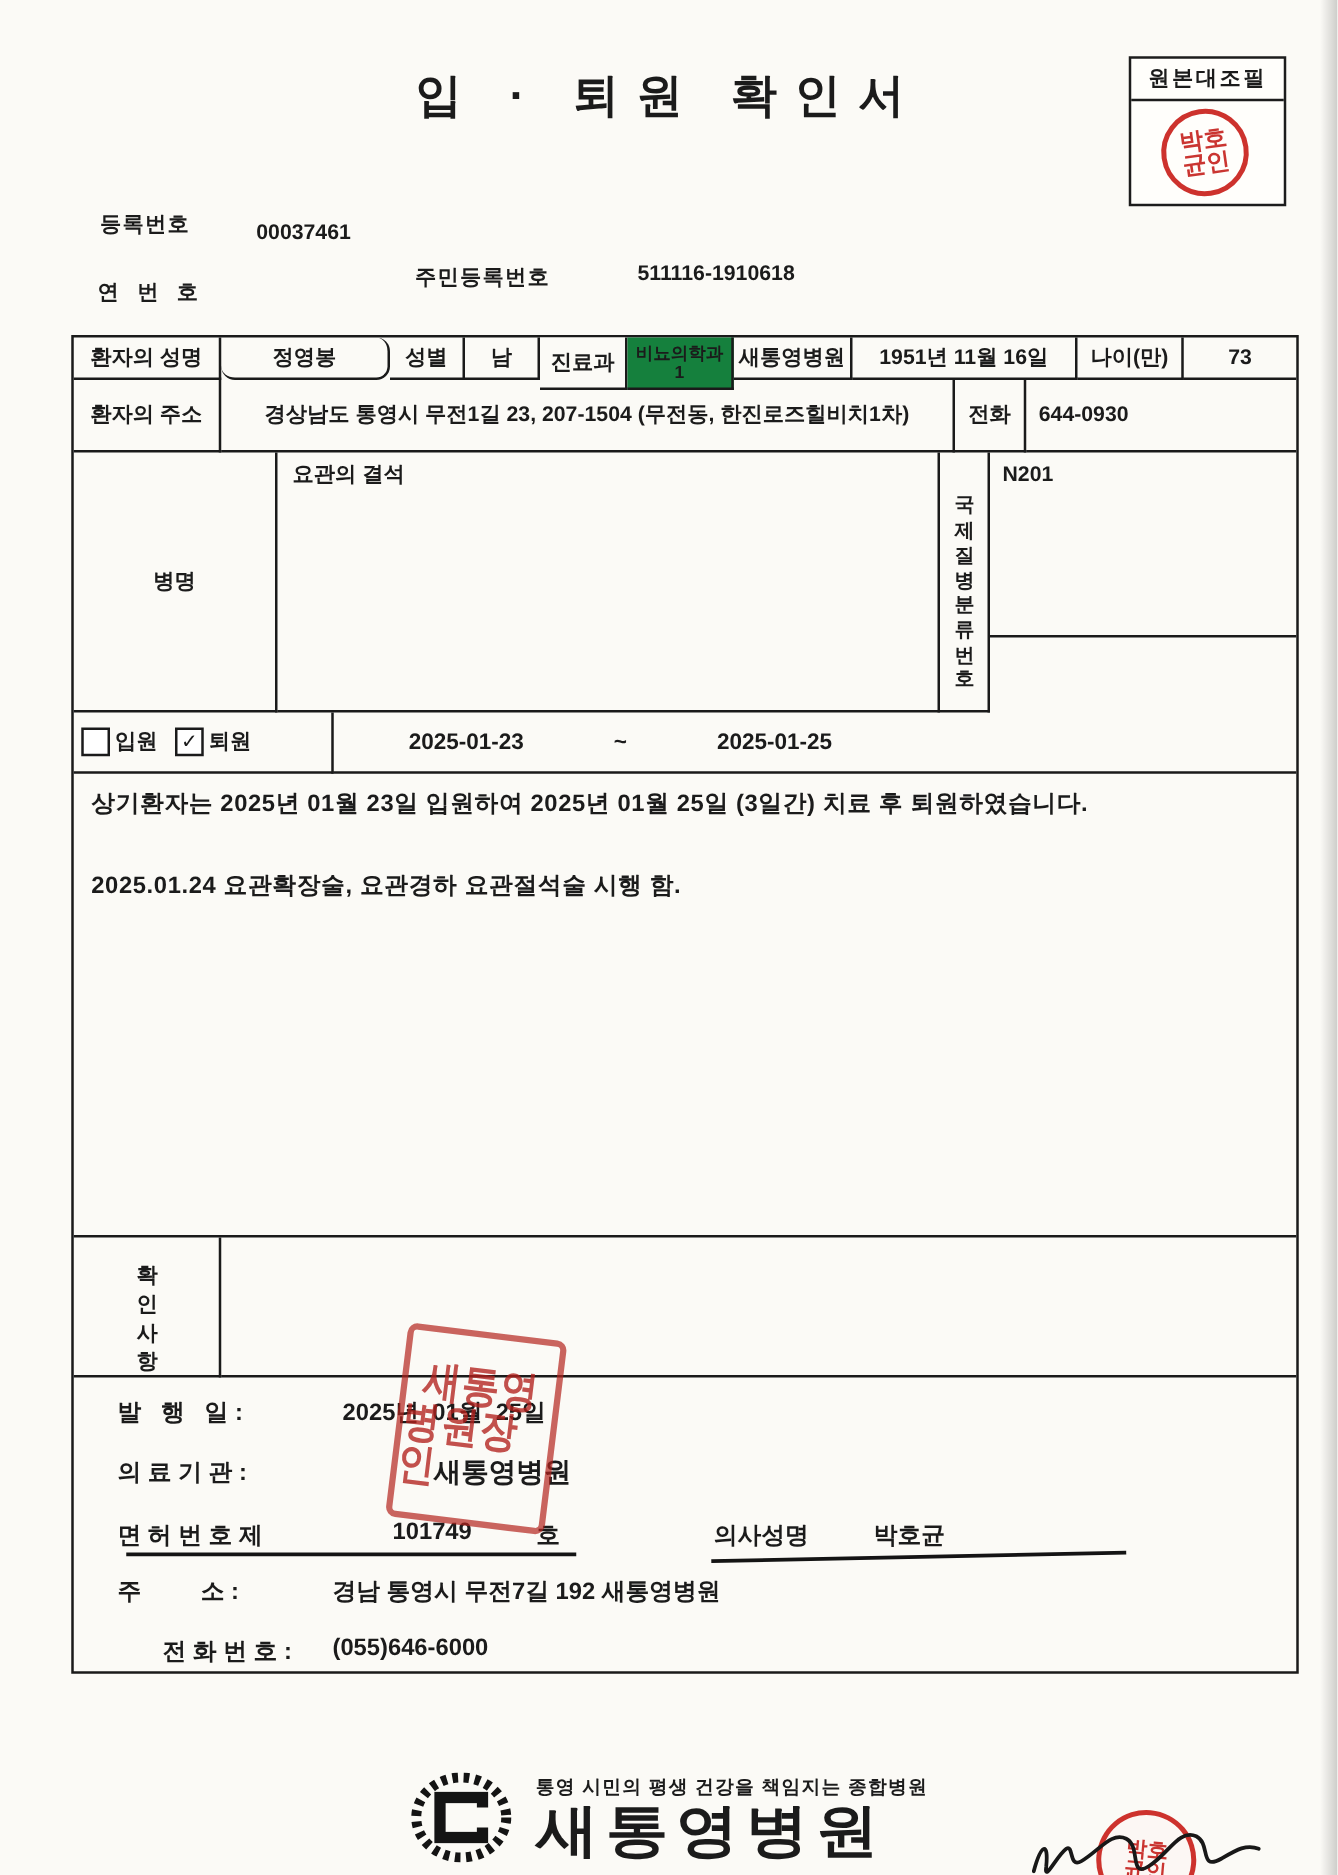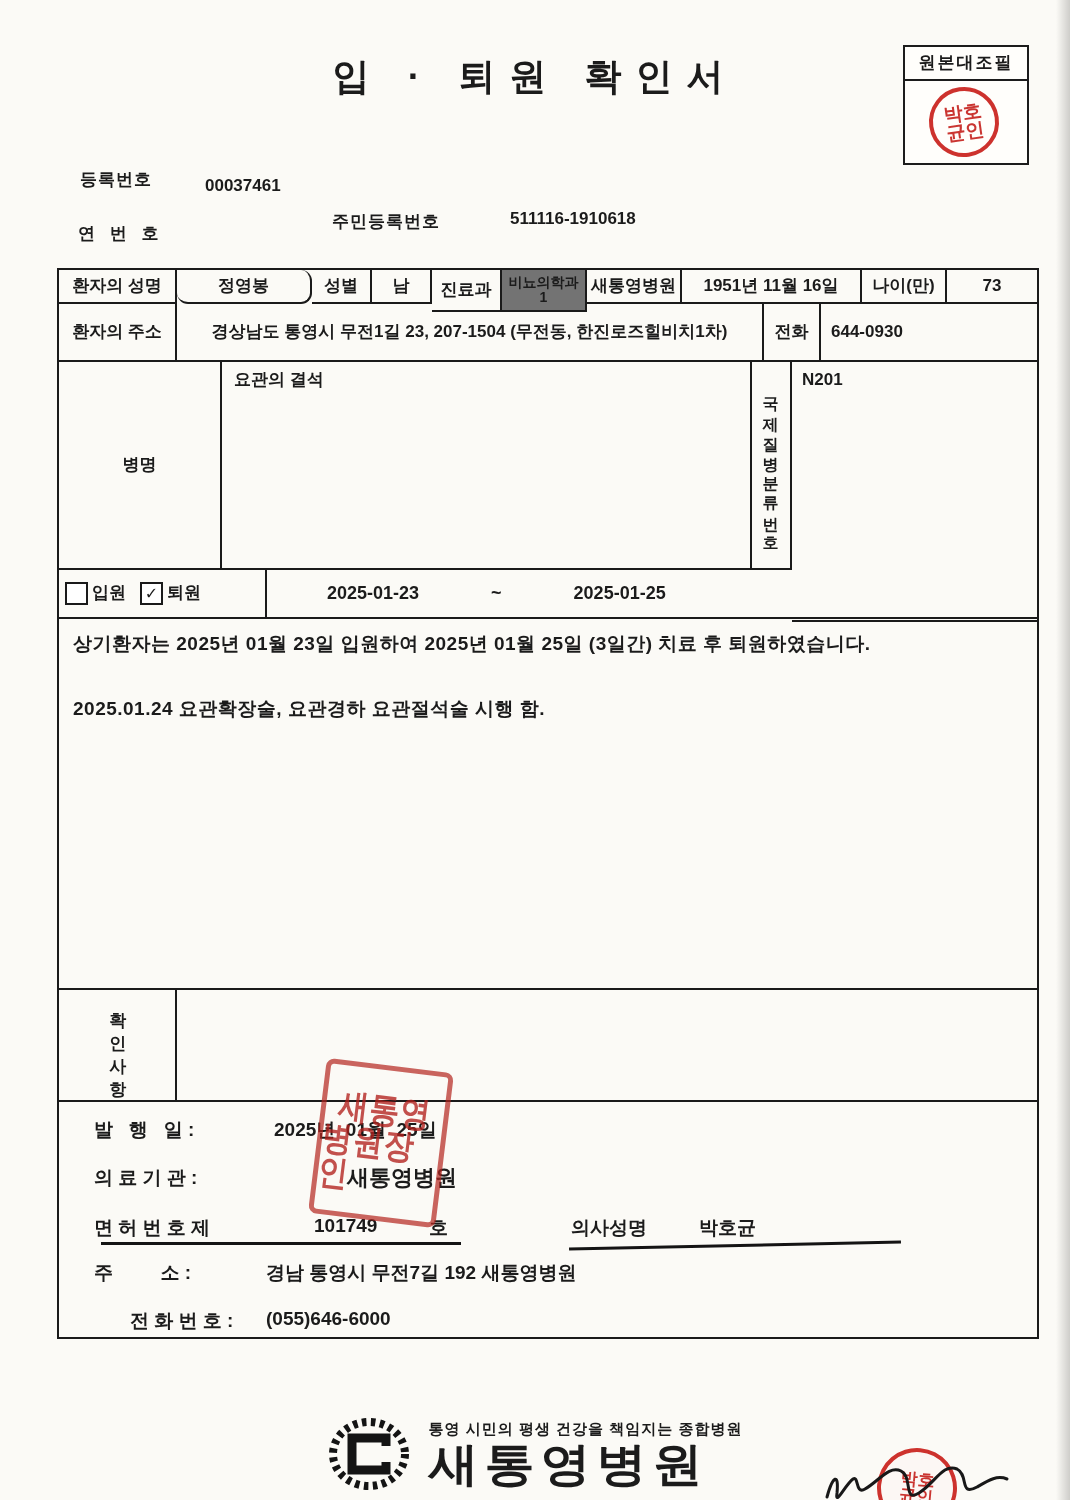--- a/index.html
+++ b/index.html
@@ -69,40 +69,40 @@
 <div class="abs meta-lab" style="left:332px;top:210px;">주민등록번호</div>
 <div class="abs meta-val" style="left:510px;top:209px;">511116-1910618</div>
 
 <div class="abs main-box">
 
   <div class="cell br bb" style="left:0;top:0;width:118px;height:34px;">환자의 성명</div>
   <div class="cell br bb" style="left:118px;top:0;width:135px;height:34px;border-radius:11px;">정영봉</div>
   <div class="cell br bb" style="left:253px;top:0;width:60px;height:34px;">성별</div>
   <div class="cell br bb" style="left:313px;top:0;width:60px;height:34px;">남</div>
   <div class="cell br bb" style="left:373px;top:0;width:70px;height:42px;background:#fbfaf6;z-index:2;">진료과</div>
-  <div class="cell br bb" style="left:443px;top:0;width:85px;height:42px;font-size:14px;background:#737373;z-index:2;flex-direction:column;line-height:1.05;">
+  <div class="cell br bb" style="left:443px;top:0;width:85px;height:42px;font-size:14px;background:#15803d;z-index:2;flex-direction:column;line-height:1.05;">
     <span>비뇨의학과</span>
     <span>1</span>
   </div>
   <div class="cell br bb" style="left:528px;top:0;width:95px;height:34px;">새통영병원</div>
   <div class="cell br bb" style="left:623px;top:0;width:180px;height:34px;">1951년 11월 16일</div>
   <div class="cell br bb" style="left:803px;top:0;width:85px;height:34px;">나이(만)</div>
   <div class="cell bb" style="left:888px;top:0;width:90px;height:34px;">73</div>
 
   <div class="cell br bb" style="left:0;top:34px;width:118px;height:58px;">환자의 주소</div>
   <div class="cell br bb" style="left:118px;top:34px;width:587px;height:58px;font-size:17px;padding:2px 6px;">경상남도 통영시 무전1길 23, 207-1504 (무전동, 한진로즈힐비치1차)</div>
   <div class="cell br bb" style="left:705px;top:34px;width:57px;height:58px;">전화</div>
   <div class="cell bb left-al" style="left:762px;top:34px;width:216px;height:58px;padding-left:10px;font-weight:600;">644-0930</div>
 
   <div class="cell br bb left-al top-al" style="left:163px;top:92px;width:530px;height:208px;padding:8px 12px;font-weight:600;">요관의 결석</div>
   <div class="cell br bb" style="left:0;top:92px;width:163px;height:208px;">병명</div>
   <div class="cell br bb" style="left:693px;top:92px;width:40px;height:208px;">
     <span class="vert" style="font-size:16px;">국제질병분류번호</span>
   </div>
-  <div class="cell bb left-al top-al" style="left:733px;top:92px;width:245px;height:260px;padding:8px 10px;font-weight:600;">N201</div>
+  <div class="cell bb left-al top-al" style="left:733px;top:92px;width:245px;height:148px;padding:8px 10px;font-weight:600;">N201</div>
 
   <div class="cell br bb left-al" style="left:0;top:300px;width:208px;height:49px;padding-left:6px;gap:14px;">
     <span style="display:inline-flex;align-items:center;">
       <span class="ckbox"></span>
       <span>입원</span>
     </span>
     <span style="display:inline-flex;align-items:center;">
       <span class="ckbox">✓</span>
       <span>퇴원</span>
     </span>

